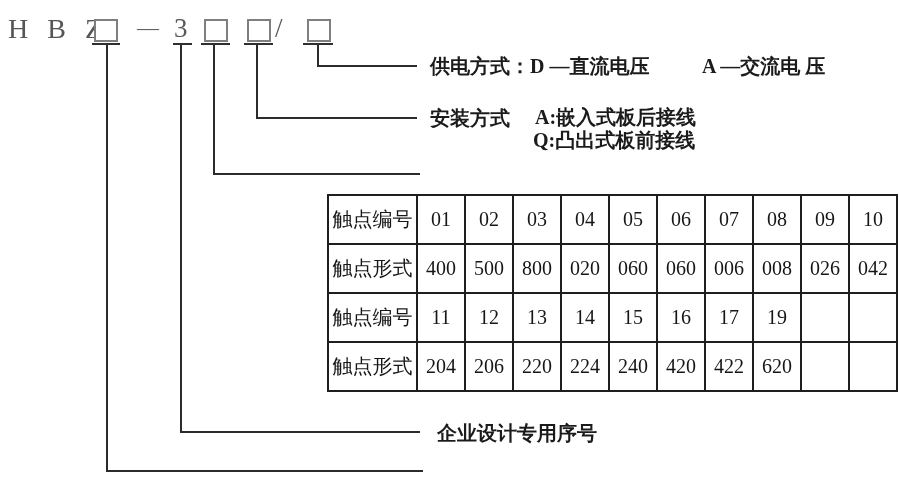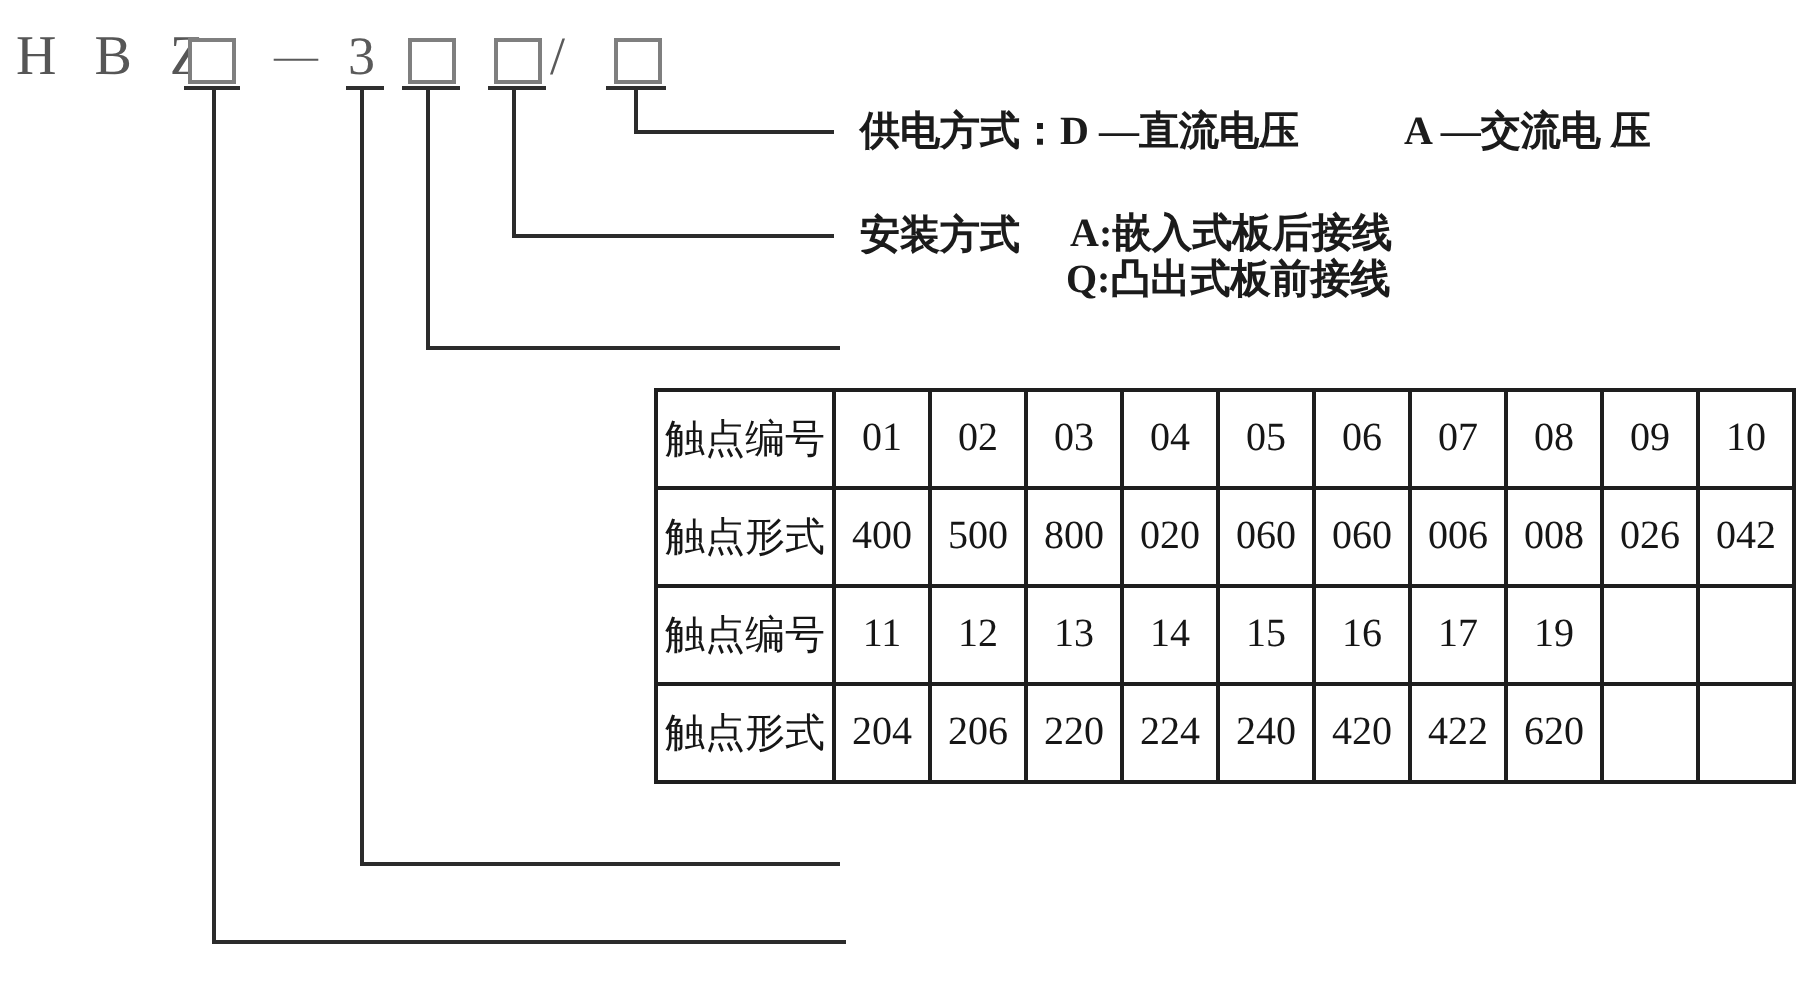--- a/index.html
+++ b/index.html
@@ -77,20 +77,21 @@
   <div class="vline v4"></div>
   <div class="hline h4"></div>
   <div class="vline v5"></div>
   <div class="hline h5"></div>
 
   <div class="lbl lb-power">供电方式：D —直流电压</div>
   <div class="lbl lb-power-alt">A —交流电 压</div>
   <div class="lbl lb-mount">安装方式</div>
   <div class="lbl lb-mount-a">A:嵌入式板后接线</div>
   <div class="lbl lb-mount-q">Q:凸出式板前接线</div>
+  <div class="lbl lb-serial">企业设计专用序号</div>
 
   <table class="ctable">
     <colgroup>
       <col style="width:89px">
       <col style="width:48px">
         <col style="width:48px">
         <col style="width:48px">
         <col style="width:48px">
         <col style="width:48px">
       <col style="width:48px">

